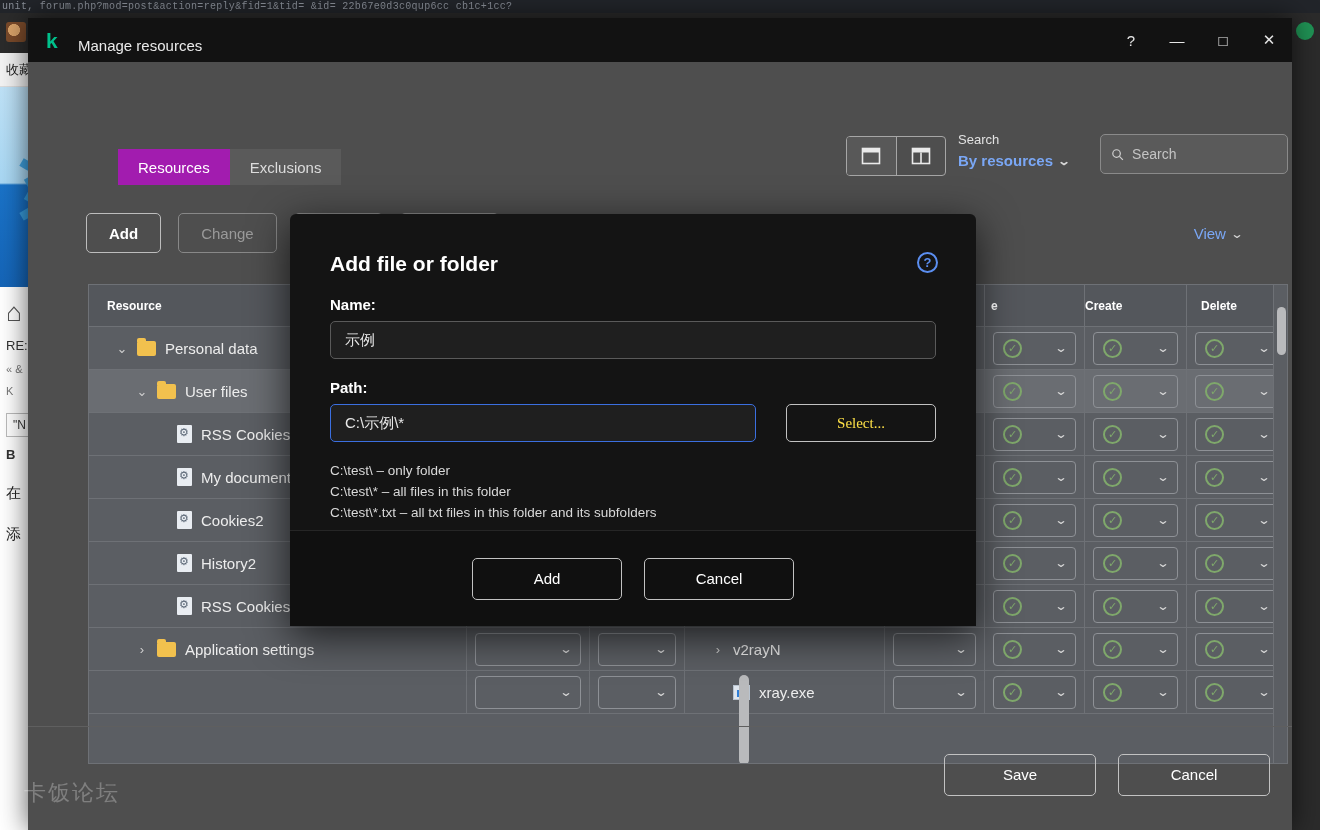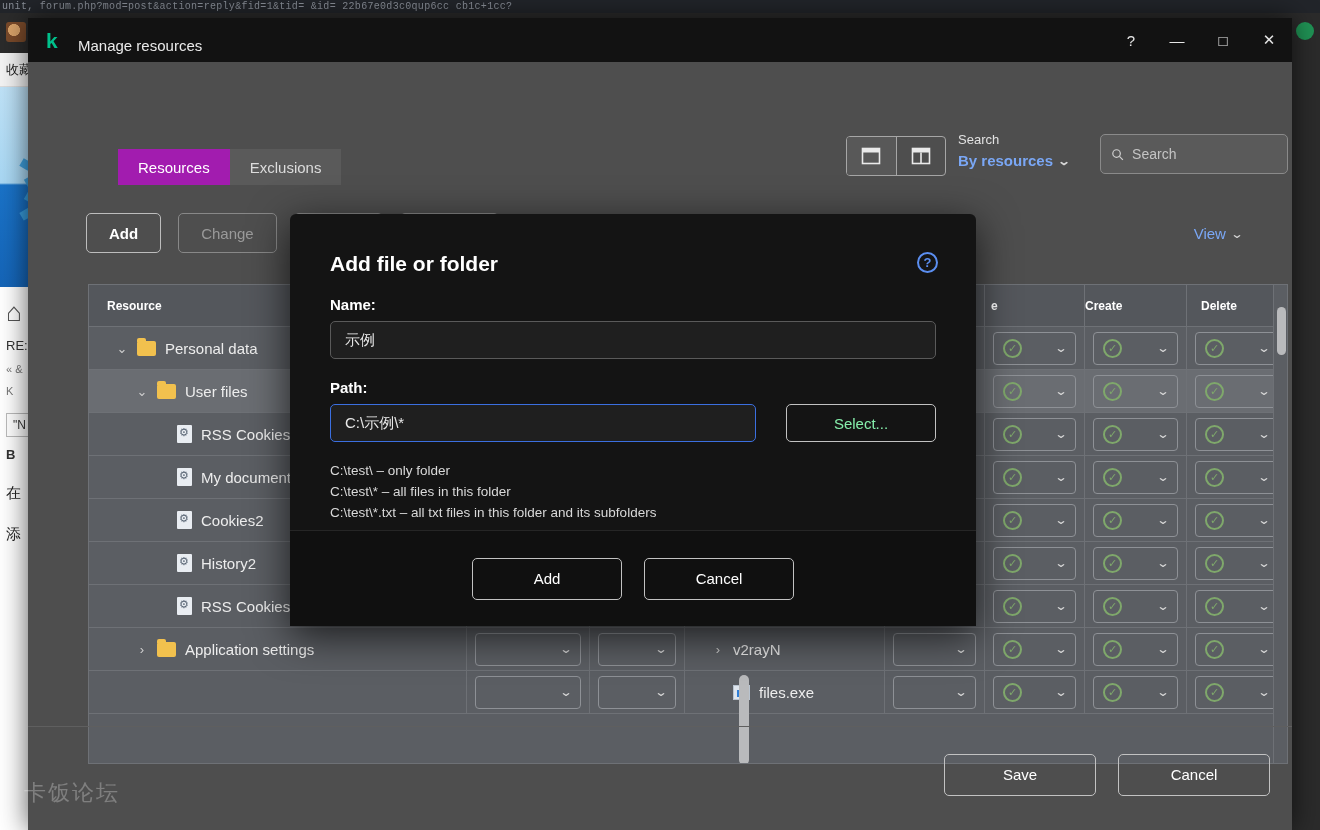--- a/index.html
+++ b/index.html
@@ -235,22 +235,22 @@
   .finput {
     margin-top: 8px; height: 38px; background: #1f1f1f; border: 1px solid #5a5a5a;
     border-radius: 5px; color: #e8e8e8; font-size: 15px; font-family: inherit;
     padding: 0 14px; width: 100%; outline: none;
   }
   .finput.focus { border-color: #3b6fe0; }
   #path-row { display: flex; gap: 30px; align-items: flex-end; margin-top: 8px; }
   #path-row .finput { margin-top: 0; }
   #select-btn {
     width: 150px; height: 38px; flex: none; border: 1px solid #c2c2c2;
-    border-radius: 5px; background: transparent; color: #86efac;
-    font-size: 15px; font-family: Liberation Sans, sans-serif;
+    border-radius: 5px; background: transparent; color: #fde047;
+    font-size: 15px; font-family: Liberation Serif, serif;
   }
   #hints { margin-top: 18px; }
   .hint { font-size: 13.5px; color: #d9d9d9; line-height: 21px; }
   #modal-footer {
     height: 96px; background: #101010; border-top: 1px solid #262626;
     display: flex; align-items: center; justify-content: center; gap: 22px;
   }
   .mbtn {
     width: 150px; height: 42px; border: 1px solid #c2c2c2; border-radius: 5px;
     background: transparent; color: #ffffff; font-size: 15px; font-family: inherit;
@@ -714,21 +714,21 @@
               </div>
             </div>
             <div class="cell c-b">
               <div class="dropcell right-only">
                 <span class="chev">⌄</span>
               </div>
             </div>
             <div class="cell c-c">
               <span class="twisty"></span>
               <span class="appic"></span>
-              <span class="rowtext">files.exe</span>
+              <span class="rowtext">xray.exe</span>
             </div>
             <div class="cell c-d">
               <div class="dropcell right-only">
                 <span class="chev">⌄</span>
               </div>
             </div>
             <div class="cell c-e">
               <div class="dropcell">
                 <span class="okicon">✓</span>
                 <span class="chev">⌄</span>

